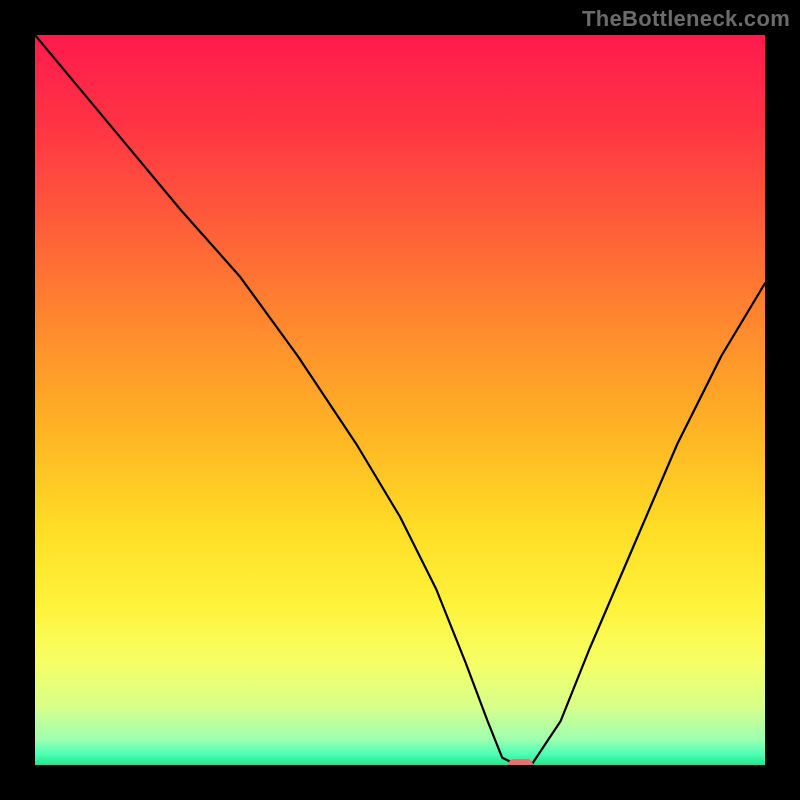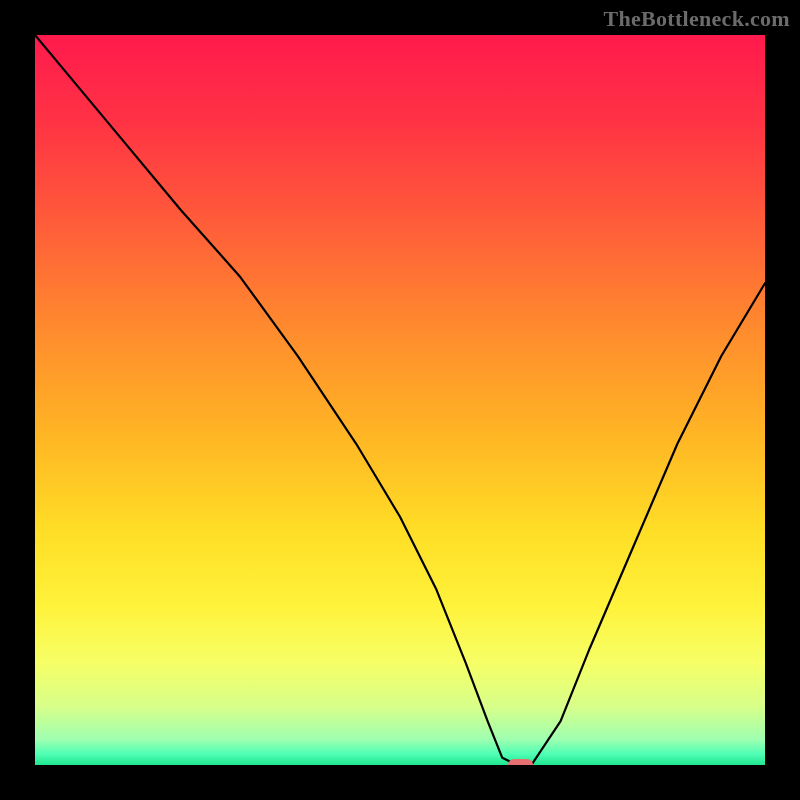--- a/index.html
+++ b/index.html
@@ -39,21 +39,21 @@
   }
   .marker {
     position: absolute;
     border-radius: 6px;
     background: #e76f6f;
   }
   .watermark {
     position: absolute;
     top: 6px;
     right: 10px;
-    font-family: Liberation Serif, serif;
+    font-family: Liberation Sans, sans-serif;
     font-size: 22px;
     font-weight: 600;
     color: #6b6b6b;
     letter-spacing: 0.3px;
   }
 </style>
 </head>
 <body>
 
 <div class="container">

